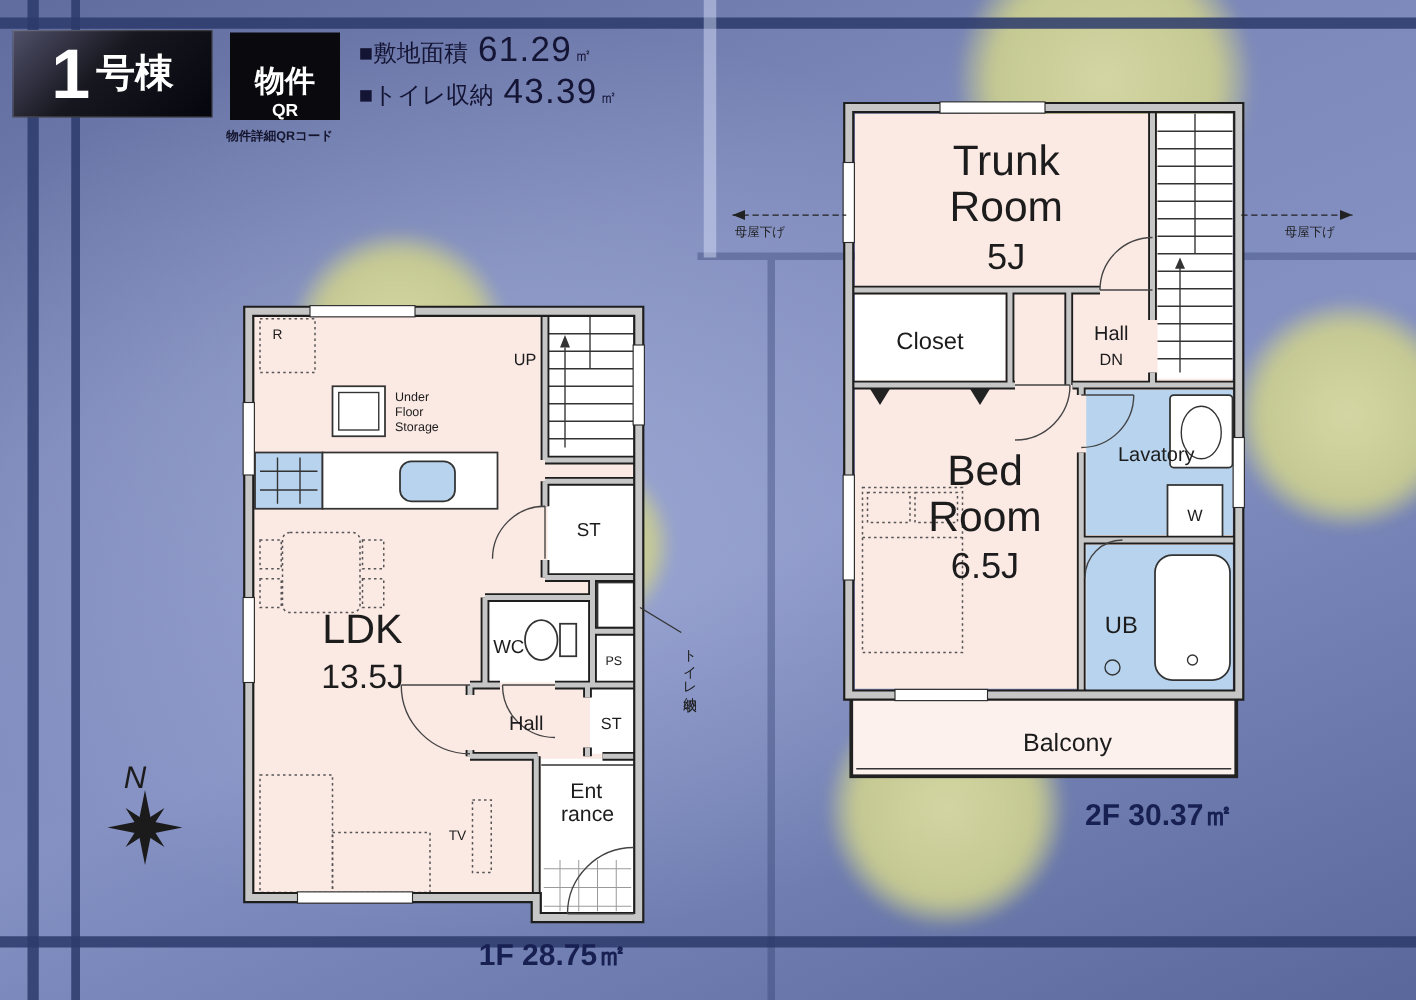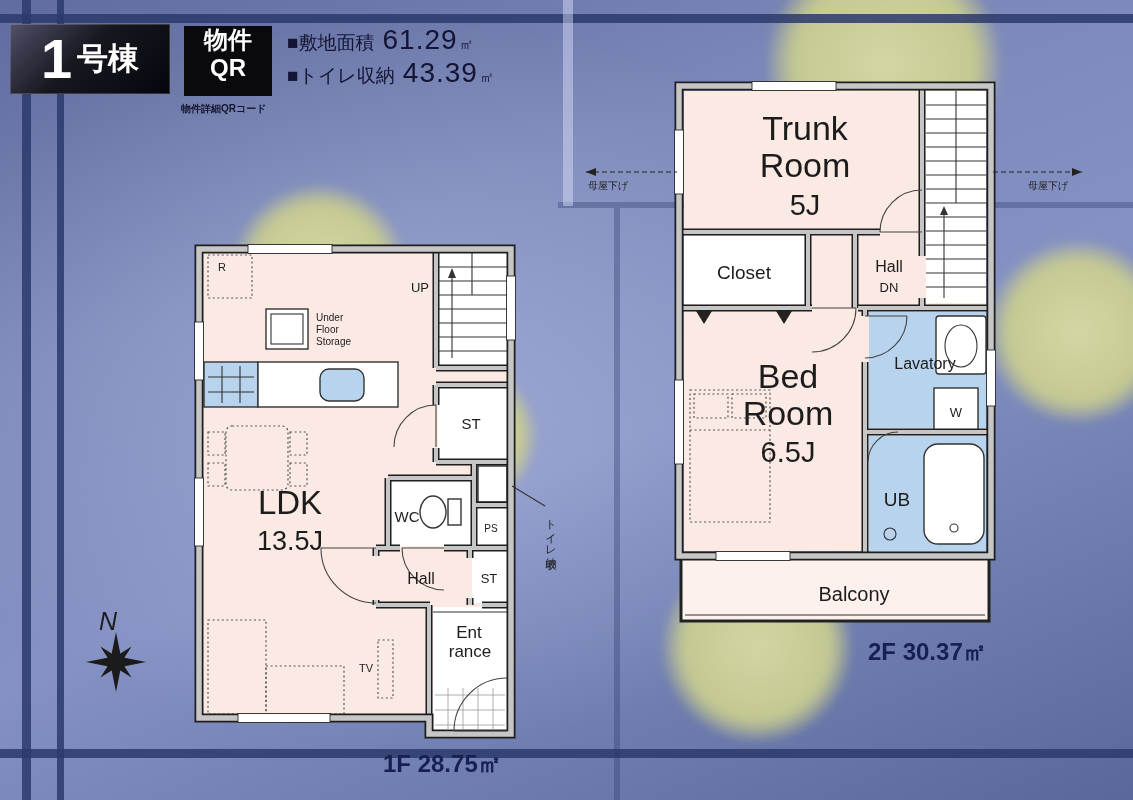--- a/index.html
+++ b/index.html
@@ -14,23 +14,23 @@
   .road.faint{opacity:.35}
   .road-light{position:absolute;background:rgba(222,229,252,.45)}
   
   .badge1{position:absolute;left:10px;top:24px;width:160px;height:70px;
     background:linear-gradient(135deg,#50506a 0%,#17171f 45%,#05050d 100%);
     box-shadow:inset 0 0 0 1px rgba(255,255,255,.18);
     display:flex;align-items:center;justify-content:center;color:#fff}
   .badge1 .num{font-size:56px;font-weight:bold;line-height:1;margin-right:5px}
   .badge1 .suffix{font-size:31px;font-weight:bold}
   .badgeqr{position:absolute;left:184px;top:26px;width:88px;height:70px;background:#0a0a0e;
-    color:#fff;display:flex;flex-direction:column;align-items:center;justify-content:flex-start;font-weight:bold}
+    color:#fff;display:flex;flex-direction:column;align-items:center;justify-content:flex-end;font-weight:bold}
   .badgeqr .l1{font-size:24px;line-height:1.15}
-  .badgeqr .l2{font-size:24px;line-height:1.15}
+  .badgeqr .l2{font-size:14px;line-height:1.15}
   .qr-caption{position:absolute;left:181px;top:102px;font-size:10px;font-weight:bold;color:#15152e}
   .specs{position:absolute;left:287px;top:24px;color:#141434}
   .spec-row{display:flex;align-items:baseline;font-weight:normal;margin-bottom:0px;height:33px}
   .spec-label{font-size:19px}
   .spec-value{font-size:28px;margin-left:8px;letter-spacing:1px}
   .spec-unit{font-size:14px;margin-left:2px}
   .spec-confirm{font-size:19px;font-weight:bold;margin-top:3px}
   .spec-detail{font-size:17px;font-weight:bold;margin-top:5px;margin-left:26px;letter-spacing:.5px;display:flex;gap:26px}
   
   svg text{font-family:"Liberation Sans",sans-serif;fill:#1c1c1c}

